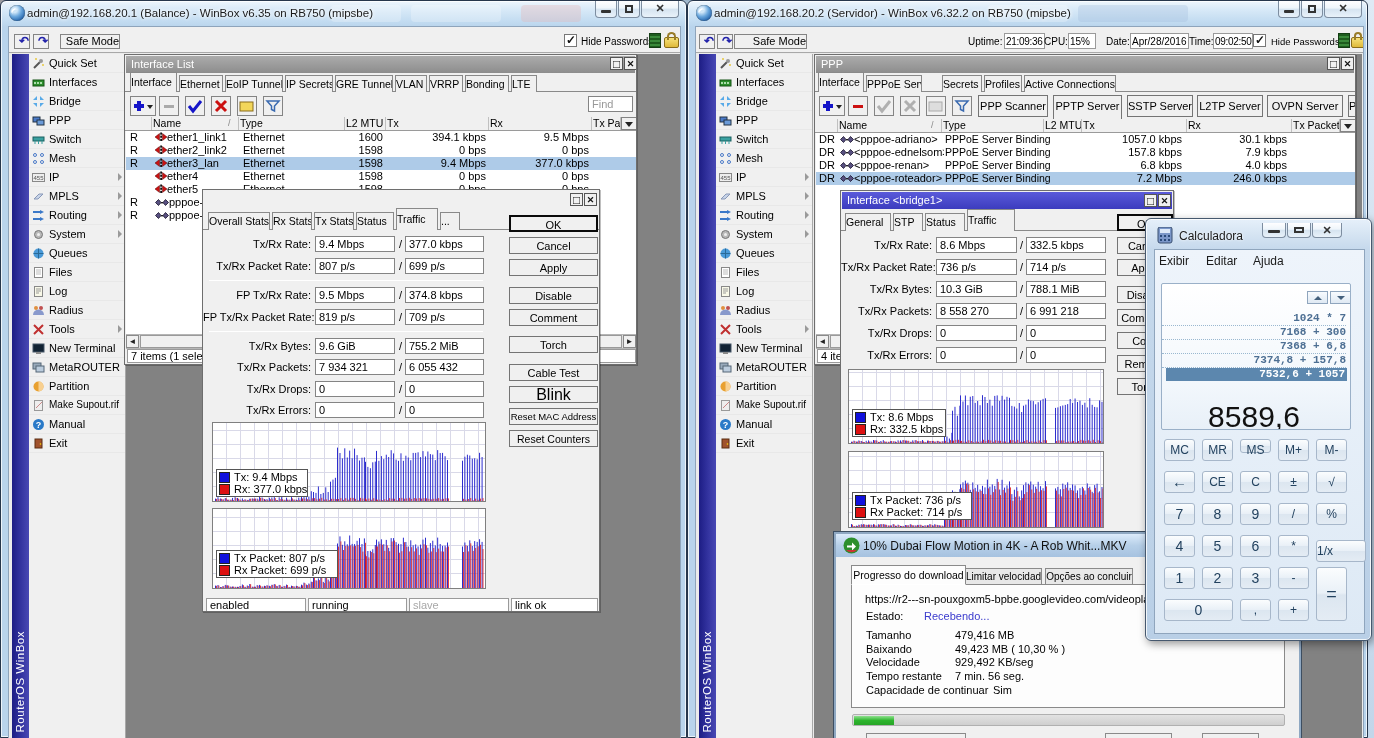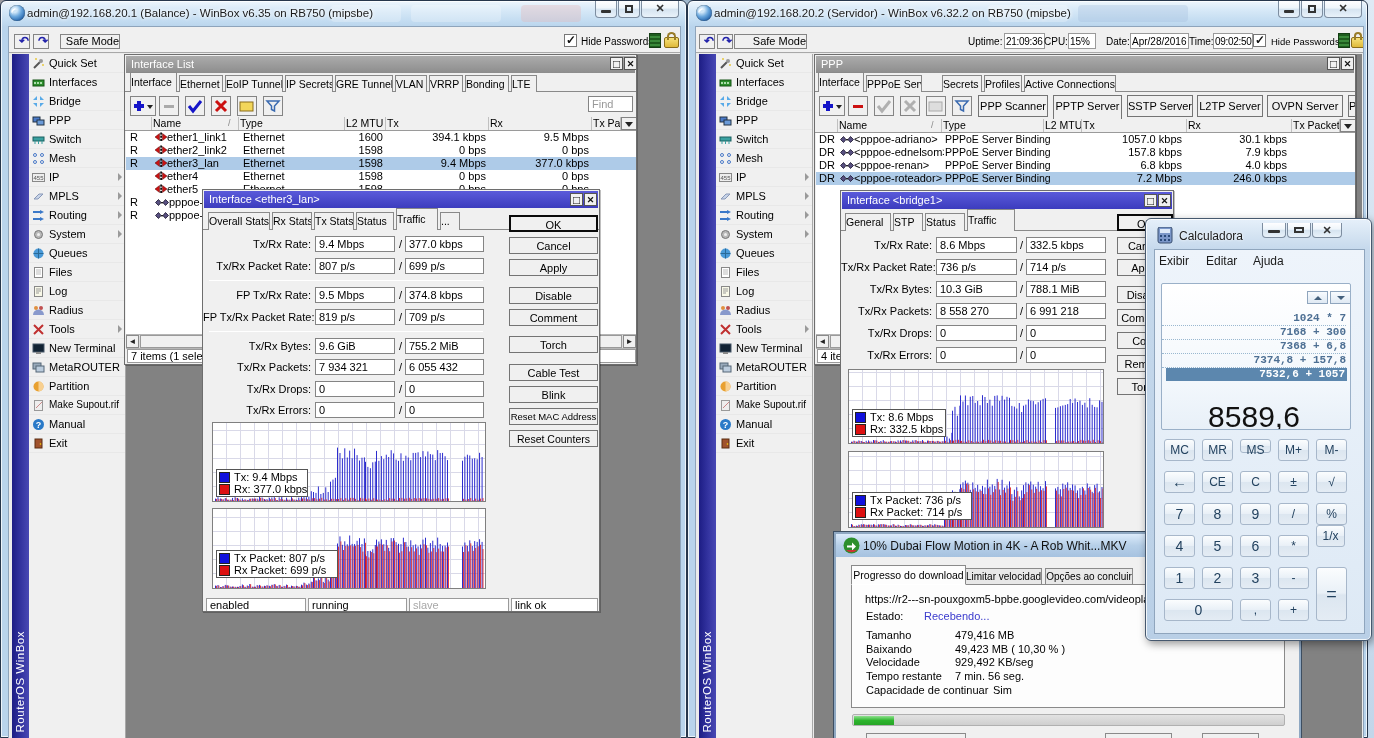--- a/index.html
+++ b/index.html
@@ -412,21 +412,20 @@
       <div class="cell num" style="left:363px;width:100px"></div>
     </div>
     <div class="abs" style="left:1px;top:169px;width:511px;height:110px;background:#fff"></div>
     <div class="scroll" style="left:1px;top:279px;width:511px;height:15px"></div>
     <div class="sarrow" style="left:1px;top:280px">◄</div>
     <div class="sarrow" style="left:498px;top:280px">►</div>
     <div class="abs" style="left:15px;top:280px;width:482px;height:13px;background:#f0f0f0;border:1px solid #9a9a9a"></div>
     <div class="sunken" style="left:2px;top:294px;width:509px">7 items (1 selected)</div>
   </div>
 <div class="cwin" style="left:202px;top:189px;width:398px;height:423px;z-index:5">
-    <div class="ctitle act">Interface &lt;ether3_lan&gt;</div>
     <div class="cbt mx" style="left:367px;top:3px"></div>
     <div class="cbt cl" style="left:381px;top:3px"></div>
     <div class="tabline" style="left:0;top:39px;width:397px"></div>
     <div class="tab" style="left:5px;top:22px;width:62px;height:18px;line-height:17px">Overall Stats</div>
     <div class="tab" style="left:69px;top:22px;width:40px;height:18px;line-height:17px">Rx Stats</div>
     <div class="tab" style="left:111px;top:22px;width:40px;height:18px;line-height:17px">Tx Stats</div>
     <div class="tab" style="left:153px;top:22px;width:38px;height:18px;line-height:17px">Status</div>
     <div class="tab" style="left:193px;top:18px;width:42px;height:22px;line-height:20px;z-index:3">Traffic</div>
     <div class="tab" style="left:237px;top:22px;width:20px;height:18px;line-height:17px">...</div>
     <div class="flabel" style="left:0;top:48px;width:108px">Tx/Rx Rate:</div>
@@ -971,21 +970,21 @@
     <div class="sunken" style="left:105px;top:408px;width:99px">running</div>
     <div class="sunken" style="left:206px;top:408px;width:100px;color:#a8a8a8">slave</div>
     <div class="sunken" style="left:308px;top:408px;width:87px">link ok</div>
     <div class="btn def" style="left:306px;top:25px;width:89px;height:17px;line-height:16px;font-size:11px">OK</div>
     <div class="btn" style="left:306px;top:47px;width:89px;height:17px;line-height:16px;font-size:11px">Cancel</div>
     <div class="btn" style="left:306px;top:69px;width:89px;height:17px;line-height:16px;font-size:11px">Apply</div>
     <div class="btn" style="left:306px;top:97px;width:89px;height:17px;line-height:16px;font-size:11px">Disable</div>
     <div class="btn" style="left:306px;top:119px;width:89px;height:17px;line-height:16px;font-size:11px">Comment</div>
     <div class="btn" style="left:306px;top:146px;width:89px;height:17px;line-height:16px;font-size:11px">Torch</div>
     <div class="btn" style="left:306px;top:174px;width:89px;height:17px;line-height:16px;font-size:11px">Cable Test</div>
-    <div class="btn" style="left:306px;top:196px;width:89px;height:17px;line-height:16px;font-size:11px">Blink</div>
+    <div class="btn" style="left:306px;top:196px;width:89px;height:17px;line-height:16px;font-size:16px">Blink</div>
     <div class="btn" style="left:306px;top:218px;width:89px;height:17px;line-height:16px;font-size:9.5px">Reset MAC Address</div>
     <div class="btn" style="left:306px;top:240px;width:89px;height:17px;line-height:16px;font-size:10.5px">Reset Counters</div>
   </div>
 <div class="aerowin" style="left:687px;top:0;width:681px;height:738px">
     <div class="ghost" style="left:300px;top:4px;width:80px;height:17px"></div>
     <div class="ghost" style="left:390px;top:4px;width:110px;height:17px;background:rgba(160,185,220,.3)"></div>
     <div class="wicon" style="left:8px;top:4px"></div>
     <div class="wtitle" style="left:26px">admin@192.168.20.2 (Servidor) - WinBox v6.32.2 on RB750 (mipsbe)</div>
     <div class="capbtns" style="left:589px">
       <div class="cb mn" style="width:22px"></div>
@@ -1893,21 +1892,21 @@
       <div style="border:1px solid #a7b7ca;border-radius:3px;background:linear-gradient(180deg,#fbfdfe,#e9f0f7 48%,#dce6f0 52%,#e4ecf4);color:#23425f;text-align:center;position:absolute;left:161px;top:221px;width:31px;height:22px;font-size:12px;line-height:20px">√</div>
       <div style="border:1px solid #a7b7ca;border-radius:3px;background:linear-gradient(180deg,#fbfdfe,#e9f0f7 48%,#dce6f0 52%,#e4ecf4);color:#23425f;text-align:center;position:absolute;left:9px;top:253px;width:31px;height:22px;font-size:14px;line-height:20px">7</div>
       <div style="border:1px solid #a7b7ca;border-radius:3px;background:linear-gradient(180deg,#fbfdfe,#e9f0f7 48%,#dce6f0 52%,#e4ecf4);color:#23425f;text-align:center;position:absolute;left:47px;top:253px;width:31px;height:22px;font-size:14px;line-height:20px">8</div>
       <div style="border:1px solid #a7b7ca;border-radius:3px;background:linear-gradient(180deg,#fbfdfe,#e9f0f7 48%,#dce6f0 52%,#e4ecf4);color:#23425f;text-align:center;position:absolute;left:85px;top:253px;width:31px;height:22px;font-size:14px;line-height:20px">9</div>
       <div style="border:1px solid #a7b7ca;border-radius:3px;background:linear-gradient(180deg,#fbfdfe,#e9f0f7 48%,#dce6f0 52%,#e4ecf4);color:#23425f;text-align:center;position:absolute;left:123px;top:253px;width:31px;height:22px;font-size:12px;line-height:20px">/</div>
       <div style="border:1px solid #a7b7ca;border-radius:3px;background:linear-gradient(180deg,#fbfdfe,#e9f0f7 48%,#dce6f0 52%,#e4ecf4);color:#23425f;text-align:center;position:absolute;left:161px;top:253px;width:31px;height:22px;font-size:12px;line-height:20px">%</div>
       <div style="border:1px solid #a7b7ca;border-radius:3px;background:linear-gradient(180deg,#fbfdfe,#e9f0f7 48%,#dce6f0 52%,#e4ecf4);color:#23425f;text-align:center;position:absolute;left:9px;top:285px;width:31px;height:22px;font-size:14px;line-height:20px">4</div>
       <div style="border:1px solid #a7b7ca;border-radius:3px;background:linear-gradient(180deg,#fbfdfe,#e9f0f7 48%,#dce6f0 52%,#e4ecf4);color:#23425f;text-align:center;position:absolute;left:47px;top:285px;width:31px;height:22px;font-size:14px;line-height:20px">5</div>
       <div style="border:1px solid #a7b7ca;border-radius:3px;background:linear-gradient(180deg,#fbfdfe,#e9f0f7 48%,#dce6f0 52%,#e4ecf4);color:#23425f;text-align:center;position:absolute;left:85px;top:285px;width:31px;height:22px;font-size:14px;line-height:20px">6</div>
       <div style="border:1px solid #a7b7ca;border-radius:3px;background:linear-gradient(180deg,#fbfdfe,#e9f0f7 48%,#dce6f0 52%,#e4ecf4);color:#23425f;text-align:center;position:absolute;left:123px;top:285px;width:31px;height:22px;font-size:12px;line-height:20px">*</div>
-      <div style="border:1px solid #a7b7ca;border-radius:3px;background:linear-gradient(180deg,#fbfdfe,#e9f0f7 48%,#dce6f0 52%,#e4ecf4);color:#23425f;text-align:center;position:absolute;left:161px;top:275px;width:29px;height:22px;font-size:12px;line-height:20px">1/x</div>
+      <div style="border:1px solid #a7b7ca;border-radius:3px;background:linear-gradient(180deg,#fbfdfe,#e9f0f7 48%,#dce6f0 52%,#e4ecf4);color:#23425f;text-align:left;position:absolute;left:161px;top:290px;width:50px;height:22px;font-size:12px;line-height:20px">1/x</div>
       <div style="border:1px solid #a7b7ca;border-radius:3px;background:linear-gradient(180deg,#fbfdfe,#e9f0f7 48%,#dce6f0 52%,#e4ecf4);color:#23425f;text-align:center;position:absolute;left:9px;top:317px;width:31px;height:22px;font-size:14px;line-height:20px">1</div>
       <div style="border:1px solid #a7b7ca;border-radius:3px;background:linear-gradient(180deg,#fbfdfe,#e9f0f7 48%,#dce6f0 52%,#e4ecf4);color:#23425f;text-align:center;position:absolute;left:47px;top:317px;width:31px;height:22px;font-size:14px;line-height:20px">2</div>
       <div style="border:1px solid #a7b7ca;border-radius:3px;background:linear-gradient(180deg,#fbfdfe,#e9f0f7 48%,#dce6f0 52%,#e4ecf4);color:#23425f;text-align:center;position:absolute;left:85px;top:317px;width:31px;height:22px;font-size:14px;line-height:20px">3</div>
       <div style="border:1px solid #a7b7ca;border-radius:3px;background:linear-gradient(180deg,#fbfdfe,#e9f0f7 48%,#dce6f0 52%,#e4ecf4);color:#23425f;text-align:center;position:absolute;left:123px;top:317px;width:31px;height:22px;font-size:12px;line-height:20px">-</div>
       <div style="border:1px solid #a7b7ca;border-radius:3px;background:linear-gradient(180deg,#fbfdfe,#e9f0f7 48%,#dce6f0 52%,#e4ecf4);color:#23425f;text-align:center;position:absolute;left:85px;top:349px;width:31px;height:22px;font-size:12px;line-height:20px">,</div>
       <div style="border:1px solid #a7b7ca;border-radius:3px;background:linear-gradient(180deg,#fbfdfe,#e9f0f7 48%,#dce6f0 52%,#e4ecf4);color:#23425f;text-align:center;position:absolute;left:123px;top:349px;width:31px;height:22px;font-size:12px;line-height:20px">+</div>
       <div style="border:1px solid #a7b7ca;border-radius:3px;background:linear-gradient(180deg,#fbfdfe,#e9f0f7 48%,#dce6f0 52%,#e4ecf4);color:#23425f;text-align:center;position:absolute;left:9px;top:349px;width:69px;height:22px;font-size:14px;line-height:20px">0</div>
       <div style="border:1px solid #a7b7ca;border-radius:3px;background:linear-gradient(180deg,#fbfdfe,#e9f0f7 48%,#dce6f0 52%,#e4ecf4);color:#23425f;text-align:center;position:absolute;left:161px;top:317px;width:31px;height:54px;font-size:18px;line-height:52px">=</div>
     </div>
   </div>

